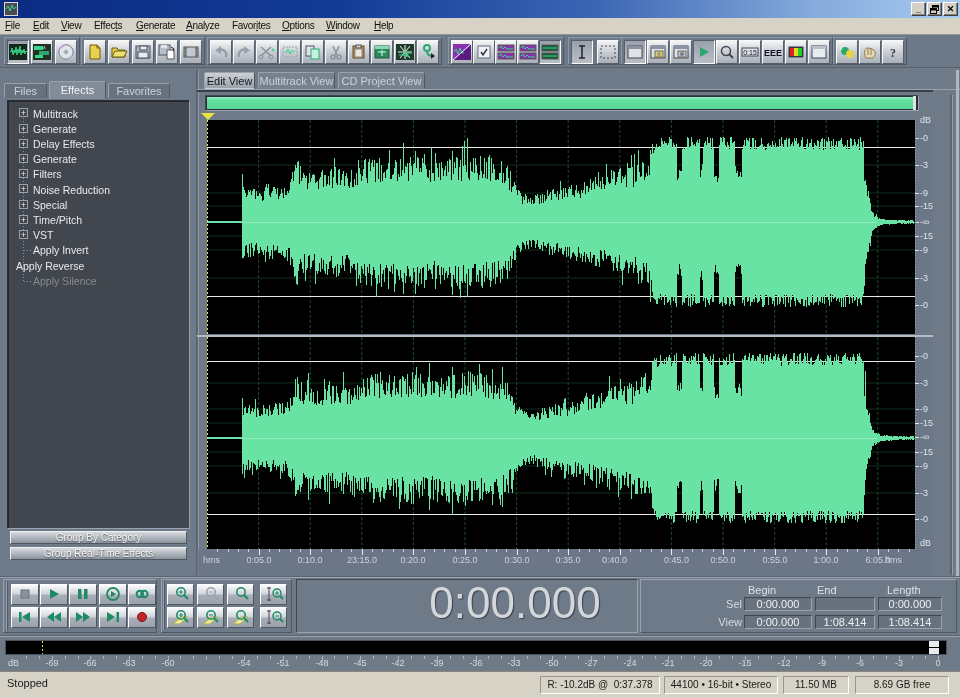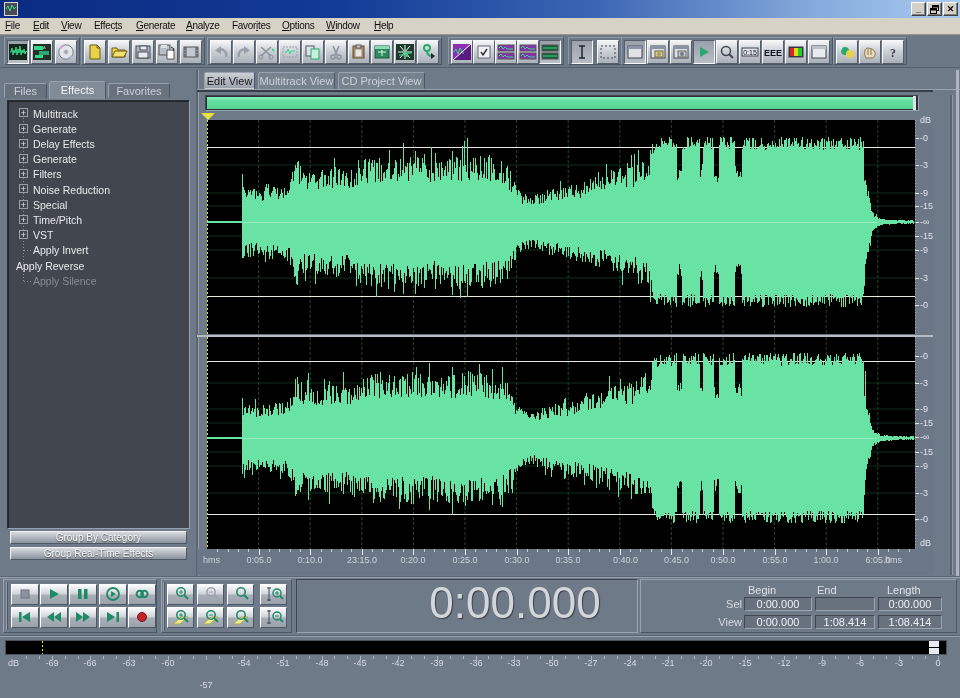--- a/index.html
+++ b/index.html
@@ -467,21 +467,21 @@
     <div class="hlab" style="left:344px;top:555px;width:36px;text-align:center">23:15.0</div>
     <div style="position:absolute;left:362px;top:549px;width:1px;height:6px;background:#e8ecf2"></div>
     <div class="hlab" style="left:395px;top:555px;width:36px;text-align:center">0:20.0</div>
     <div style="position:absolute;left:413px;top:549px;width:1px;height:6px;background:#e8ecf2"></div>
     <div class="hlab" style="left:447px;top:555px;width:36px;text-align:center">0:25.0</div>
     <div style="position:absolute;left:465px;top:549px;width:1px;height:6px;background:#e8ecf2"></div>
     <div class="hlab" style="left:499px;top:555px;width:36px;text-align:center">0:30.0</div>
     <div style="position:absolute;left:517px;top:549px;width:1px;height:6px;background:#e8ecf2"></div>
     <div class="hlab" style="left:550px;top:555px;width:36px;text-align:center">0:35.0</div>
     <div style="position:absolute;left:568px;top:549px;width:1px;height:6px;background:#e8ecf2"></div>
-    <div class="hlab" style="left:602px;top:555px;width:36px;text-align:right">0:40.0</div>
+    <div class="hlab" style="left:602px;top:555px;width:36px;text-align:left">0:40.0</div>
     <div style="position:absolute;left:620px;top:549px;width:1px;height:6px;background:#e8ecf2"></div>
     <div class="hlab" style="left:653px;top:555px;width:36px;text-align:right">0:45.0</div>
     <div style="position:absolute;left:671px;top:549px;width:1px;height:6px;background:#e8ecf2"></div>
     <div class="hlab" style="left:705px;top:555px;width:36px;text-align:center">0:50.0</div>
     <div style="position:absolute;left:723px;top:549px;width:1px;height:6px;background:#e8ecf2"></div>
     <div class="hlab" style="left:757px;top:555px;width:36px;text-align:center">0:55.0</div>
     <div style="position:absolute;left:775px;top:549px;width:1px;height:6px;background:#e8ecf2"></div>
     <div class="hlab" style="left:808px;top:555px;width:36px;text-align:center">1:00.0</div>
     <div style="position:absolute;left:826px;top:549px;width:1px;height:6px;background:#e8ecf2"></div>
     <div class="hlab" style="left:860px;top:555px;width:36px;text-align:center">6:05.0</div>
@@ -781,13 +781,20 @@
     <div style="position:absolute;left:835px;top:656px;width:1px;height:3px;background:#aab2bc"></div>
     <div style="position:absolute;left:848px;top:656px;width:1px;height:3px;background:#aab2bc"></div>
     <div style="position:absolute;left:860px;top:656px;width:1px;height:4px;background:#aab2bc"></div>
     <div style="position:absolute;left:873px;top:656px;width:1px;height:3px;background:#aab2bc"></div>
     <div style="position:absolute;left:886px;top:656px;width:1px;height:3px;background:#aab2bc"></div>
     <div style="position:absolute;left:899px;top:656px;width:1px;height:4px;background:#aab2bc"></div>
     <div style="position:absolute;left:912px;top:656px;width:1px;height:3px;background:#aab2bc"></div>
     <div style="position:absolute;left:925px;top:656px;width:1px;height:3px;background:#aab2bc"></div>
     <div style="position:absolute;left:938px;top:656px;width:1px;height:4px;background:#aab2bc"></div>
 
+<div id="status">
+ <span style="position:absolute;left:7px;top:5px">Stopped</span>
+ <div class="spanel" style="left:540px;width:120px">R: -10.2dB @ &nbsp;0:37.378</div>
+ <div class="spanel" style="left:664px;width:114px">44100 • 16-bit • Stereo</div>
+ <div class="spanel" style="left:783px;width:66px">11.50 MB</div>
+ <div class="spanel" style="left:855px;width:94px">8.69 GB free</div>
+</div>
 
 </div>
 </body></html>

